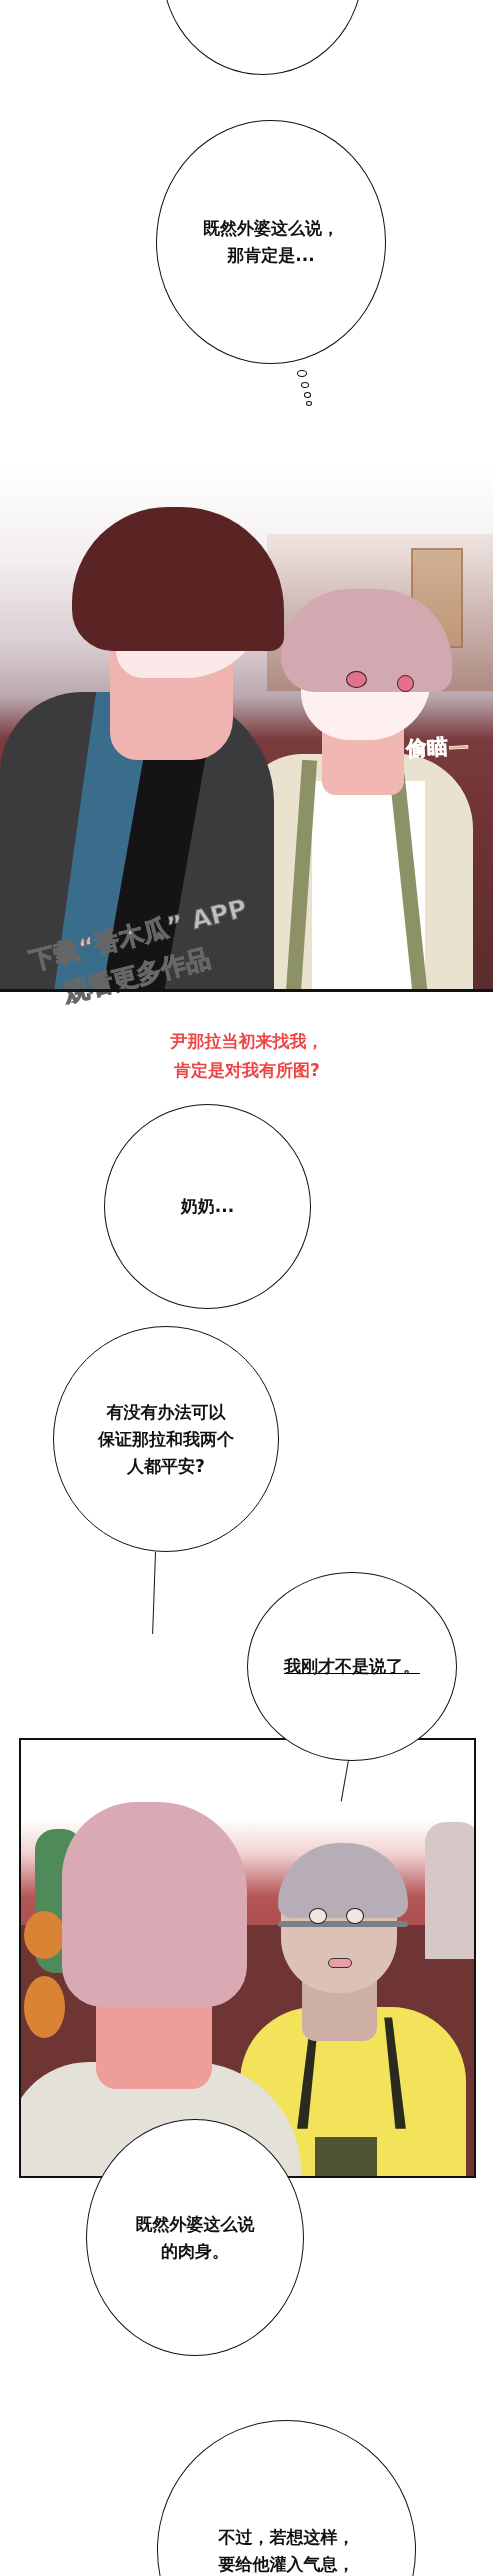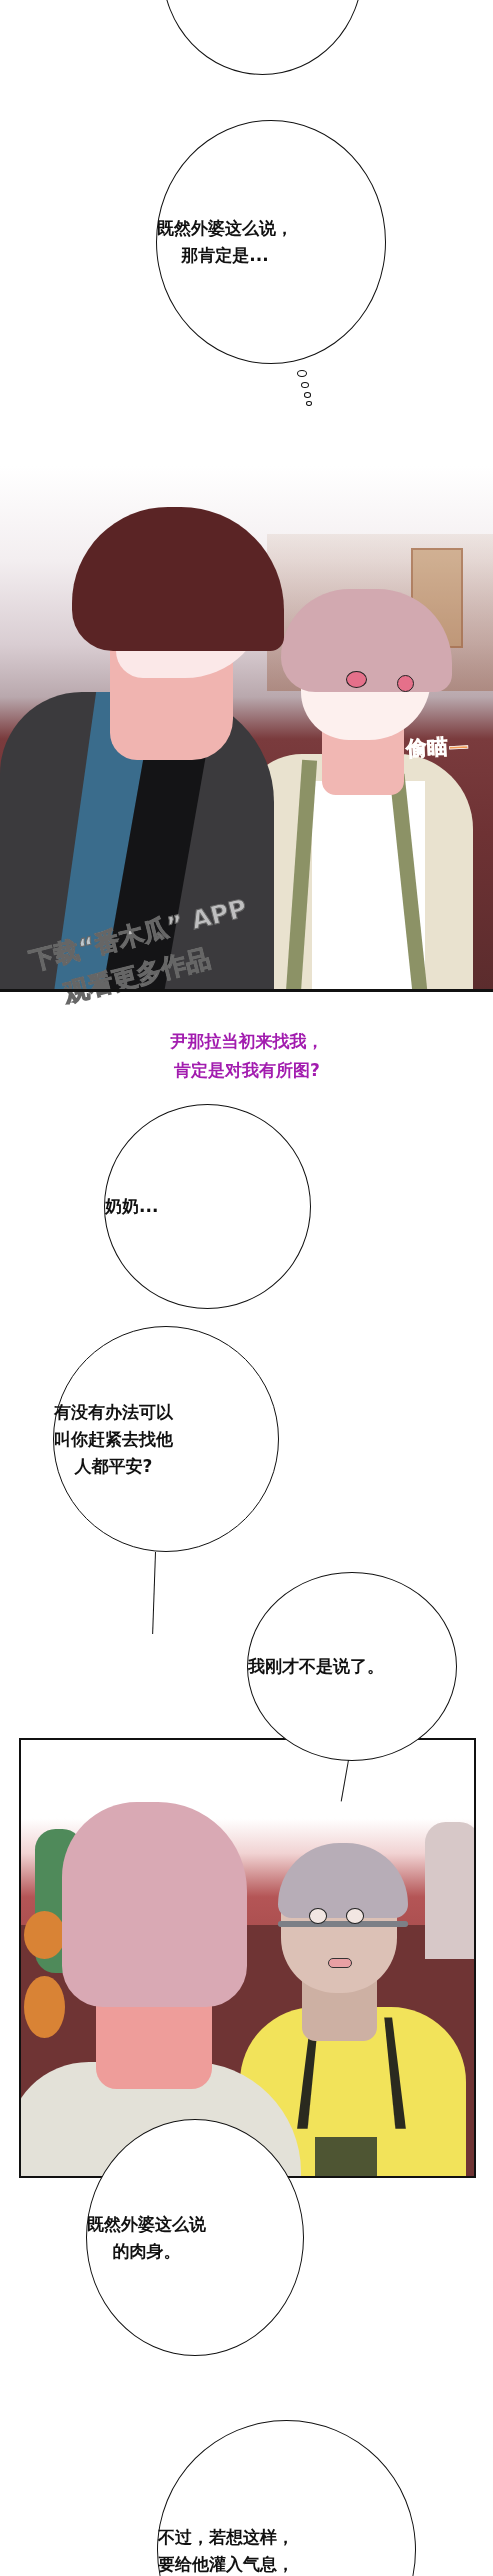--- a/index.html
+++ b/index.html
@@ -1,19 +1,19 @@
 <!DOCTYPE html>
 <html style="font-size:11px"><head>
   <meta charset="utf-8">
   <style>
     html, body { margin: 0; padding: 0; background: #ffffff; }
     body { width: 493px; height: 2576px; position: relative; overflow: hidden; font-family: "DejaVu Sans", sans-serif; }
-    .bubble { position: absolute; border: 1.4px solid #111; border-radius: 50%; background: #fff; box-sizing: border-box; display: flex; align-items: center; justify-content: flex-start; text-align: center; }
+    .bubble { position: absolute; border: 1.4px solid #111; border-radius: 50%; background: #fff; box-sizing: border-box; display: flex; align-items: center; justify-content: center; text-align: center; }
     .btext { font-family: "DejaVu Sans", sans-serif; font-weight: bold; color: #111; font-size: 17px; line-height: 27px; white-space: pre-line; }
-    .free-text { position: absolute; text-align: center; font-weight: bold; color: #a21caf; font-size: 17px; line-height: 29px; white-space: pre-line; }
+    .free-text { position: absolute; text-align: center; font-weight: bold; color: #ef4444; font-size: 17px; line-height: 29px; white-space: pre-line; }
     .tail { position: absolute; width: 1.4px; background: #111; transform-origin: top center; }
     .dot { position: absolute; border: 1.4px solid #111; border-radius: 50%; background: #fff; box-sizing: border-box; }
 
     
     .panel1 { position: absolute; left: 0; top: 466px; width: 493px; height: 525px; overflow: hidden;
       background: linear-gradient(180deg, #ffffff 0%, #f3eef0 18%, #d9cdd2 34%, #b9a8ad 44%, #7a3b3d 52%, #6e3234 70%, #5b2c2d 100%); }
     .panel1-border { position: absolute; left: 0; top: 989px; width: 493px; height: 2.7px; background: #111; }
     .bg-shrine { position: absolute; left: 267px; top: 68px; width: 226px; height: 157px; background: linear-gradient(180deg, rgba(200,170,150,0.2), rgba(160,110,90,0.55)); }
     .bg-shrine-sign { position: absolute; left: 411px; top: 82px; width: 48px; height: 96px; background: rgba(190,140,90,0.55); border: 2.1px solid rgba(150,90,60,0.5); }
     .man1-coat { position: absolute; left: 0; top: 226px; width: 274px; height: 301px; background: #3b3a3d; border-radius: 82px 110px 0 0; }
@@ -99,21 +99,21 @@
 
 <div class="free-text" style="left:103px; top:1027px; width:288px;">尹那拉当初来找我，
 肯定是对我有所图?</div>
 
 <div class="bubble" style="left:104px; top:1104px; width:207px; height:205px;">
   <span class="btext">奶奶...</span>
 </div>
 
 <div class="bubble" style="left:53px; top:1326px; width:226px; height:226px;">
   <span class="btext">有没有办法可以
-叫你赶紧去找他
+保证那拉和我两个
 人都平安?</span>
 </div>
 <div class="tail" style="left:155px; top:1552px; height:82px; transform: rotate(2deg);"></div>
 
 <div class="panel2">
   <div class="p2-floor"></div>
   <div class="p2-plant1"></div>
   <div class="p2-pumpkin"></div>
   <div class="p2-pumpkin2"></div>
   <div class="p2-statue"></div>
@@ -127,21 +127,21 @@
   <div class="p2-hairpin"></div>
   <div class="p2-eye" style="left:288px; top:168px;"></div>
   <div class="p2-eye" style="left:325px; top:168px;"></div>
   <div class="p2-mouth"></div>
 
   <div class="p2-boy-shirt"></div>
   <div class="p2-boy-neck"></div>
   <div class="p2-boy-hair"></div>
 </div>
 
-<div class="bubble" style="left:247px; top:1572px; width:210px; height:189px;">
+<div class="bubble" style="left:247px; top:1572px; width:210px; height:189px;text-decoration:underline;">
   <span class="btext">我刚才不是说了。</span>
 </div>
 <div class="tail" style="left:348px; top:1760px; height:42px; transform: rotate(10deg);"></div>
 
 <div class="bubble" style="left:86px; top:2119px; width:218px; height:237px;">
   <span class="btext">既然外婆这么说
 的肉身。</span>
 </div>
 
 <div class="bubble" style="left:157px; top:2420px; width:259px; height:260px; align-items:flex-start; padding-top:103px;">

